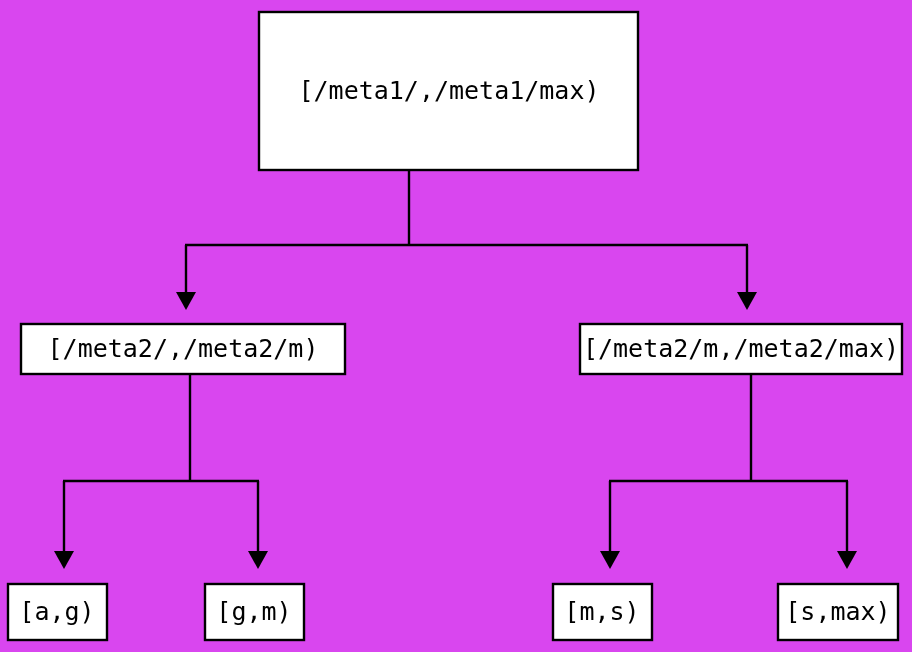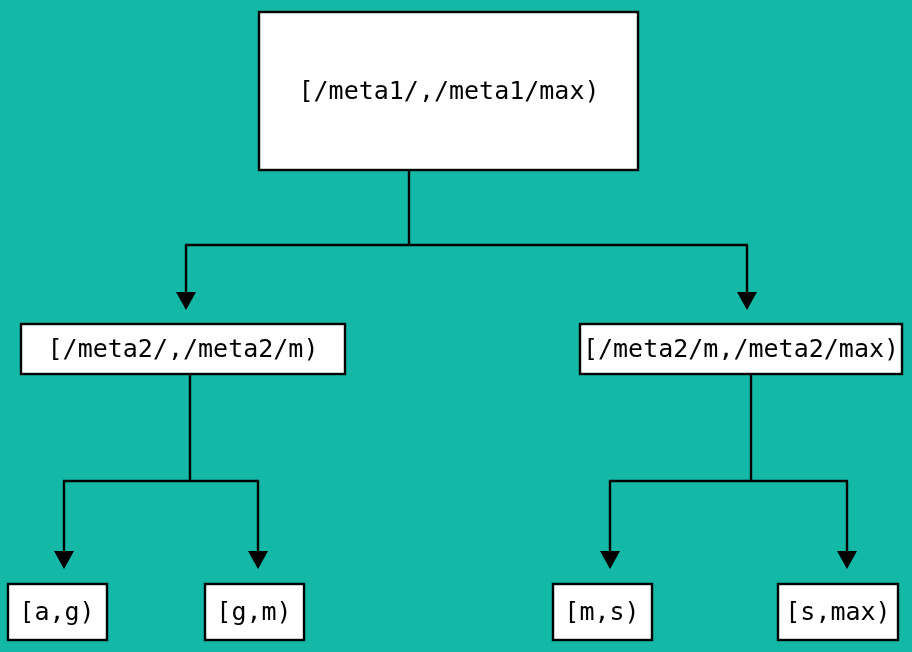--- a/index.html
+++ b/index.html
@@ -10,21 +10,21 @@
   body {
     width: 912px;
     height: 652px;
     font-family: "DejaVu Sans Mono", "Liberation Mono", monospace;
     overflow: hidden;
   }
   #diagram-root {
     position: relative;
     width: 912px;
     height: 652px;
-    background: #14b8a6;
+    background: #d946ef;
   }
   svg.tree-canvas {
     display: block;
     width: 912px;
     height: 652px;
   }
   .node-box {
     fill: #ffffff;
     stroke: #000000;
     stroke-width: 2.4;

